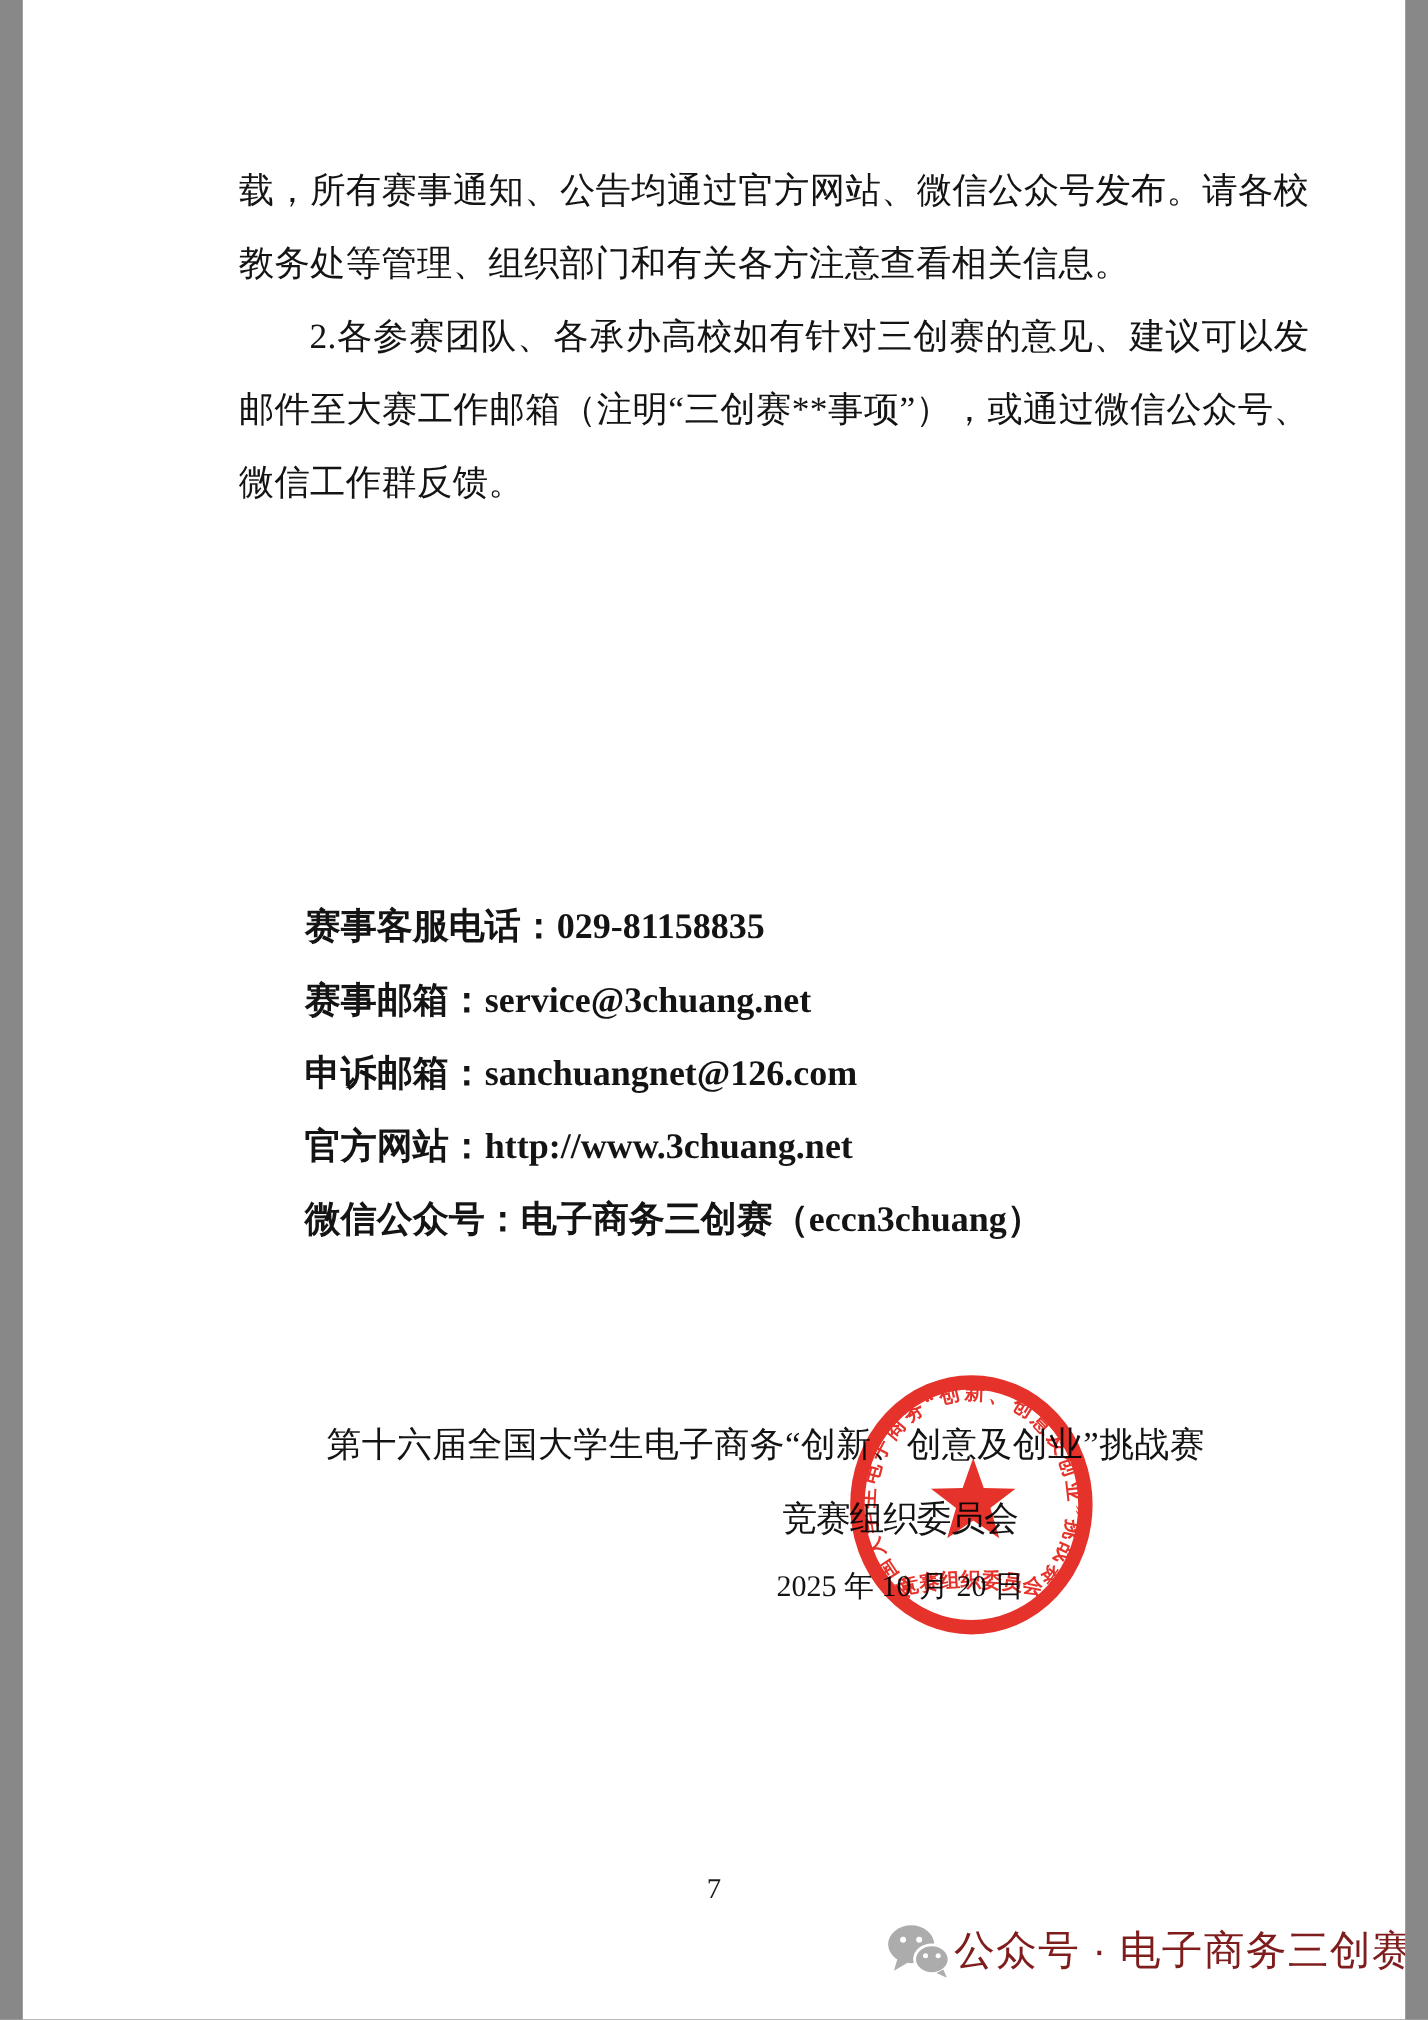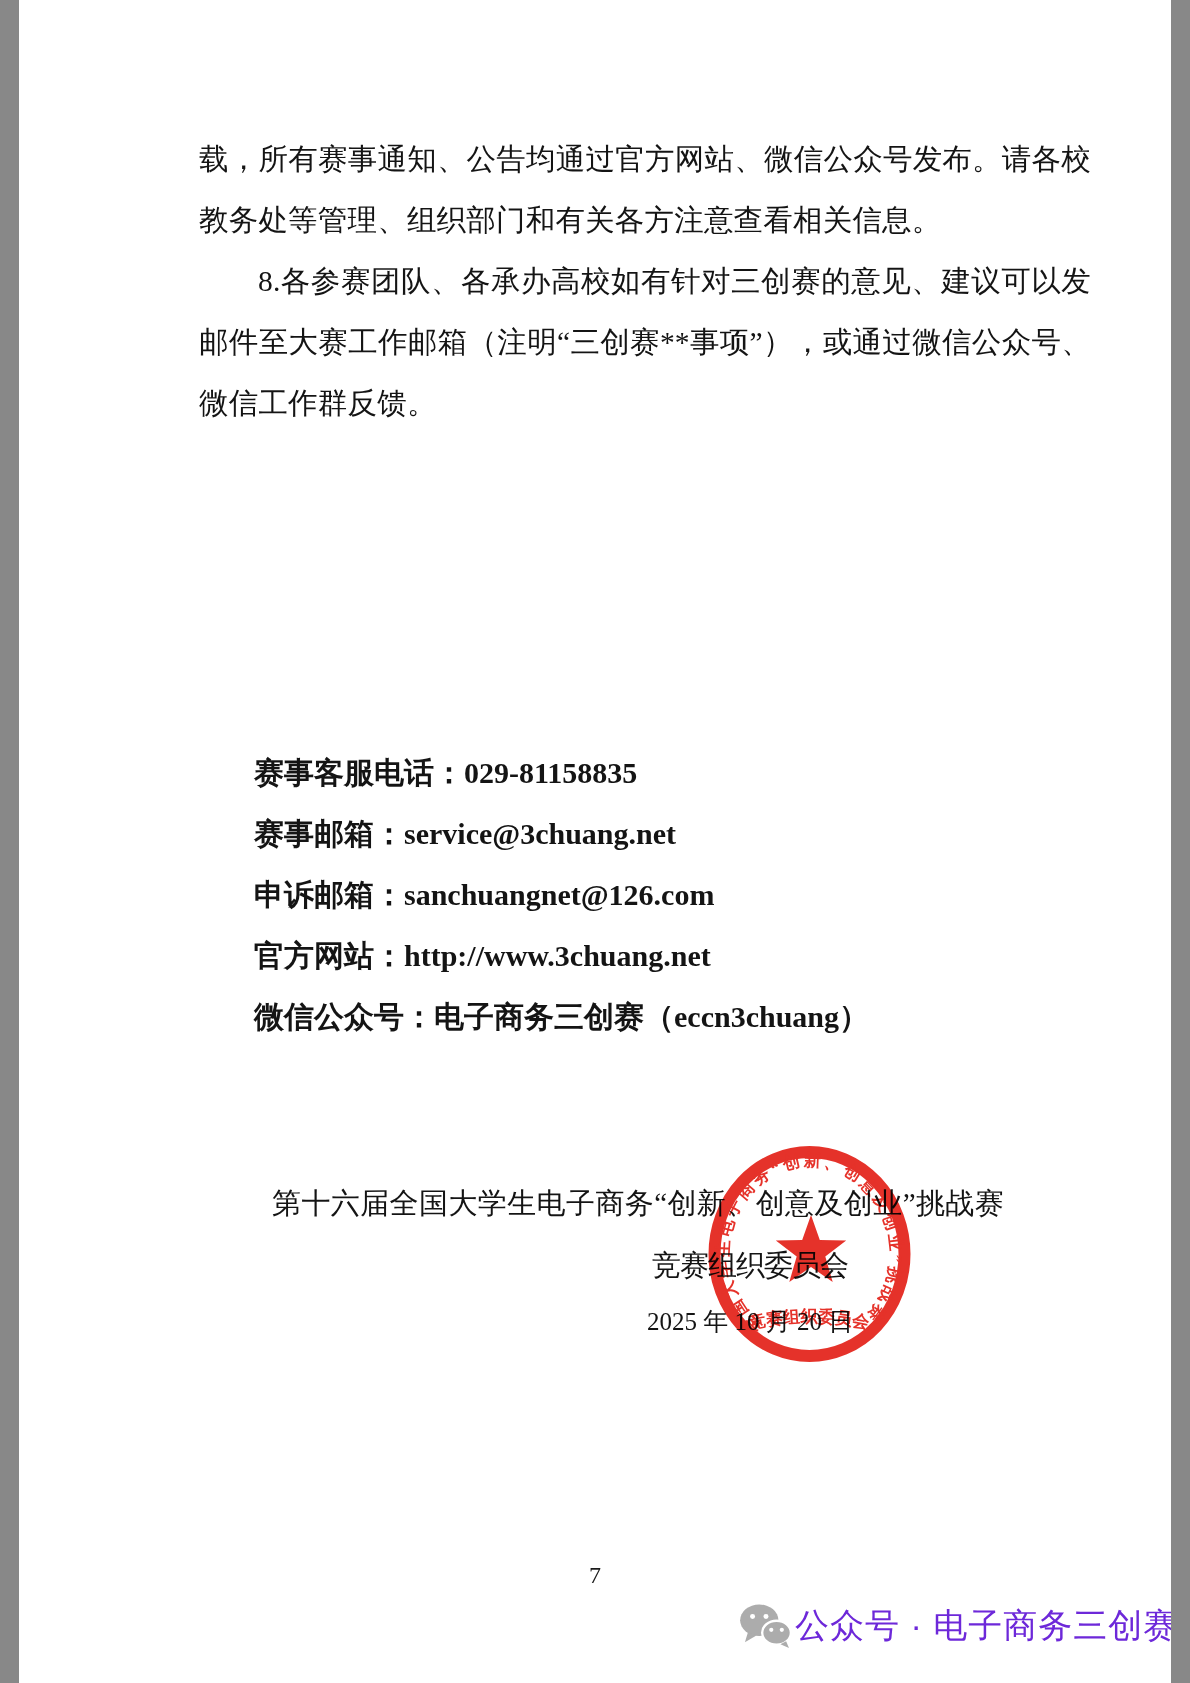--- a/index.html
+++ b/index.html
@@ -58,34 +58,34 @@
   }
   
   .footer {
     position:absolute;
     left:720px; top:1603px;
     display:flex;
     align-items:center;
     gap:2px;
     font-family:"Liberation Sans", sans-serif;
     font-size:34px;
-    color:#6d28d9;
+    color:#7f1d1d;
     letter-spacing:1px;
     white-space:nowrap;
   }
   .footer svg { display:block; }
 </style>
 </head>
 <body>
 
 <div class="page">
 
   <div class="doc-body">
     <p>载，所有赛事通知、公告均通过官方网站、微信公众号发布。请各校教务处等管理、组织部门和有关各方注意查看相关信息。</p>
-    <p class="indent">8.各参赛团队、各承办高校如有针对三创赛的意见、建议可以发邮件至大赛工作邮箱（注明“三创赛**事项”），或通过微信公众号、微信工作群反馈。</p>
+    <p class="indent">2.各参赛团队、各承办高校如有针对三创赛的意见、建议可以发邮件至大赛工作邮箱（注明“三创赛**事项”），或通过微信公众号、微信工作群反馈。</p>
   </div>
 
   <div class="contact">
     <div>赛事客服电话：029-81158835</div>
     <div>赛事邮箱：service@3chuang.net</div>
     <div>申诉邮箱：sanchuangnet@126.com</div>
     <div>官方网站：http://www.3chuang.net</div>
     <div>微信公众号：电子商务三创赛（eccn3chuang）</div>
   </div>
 

